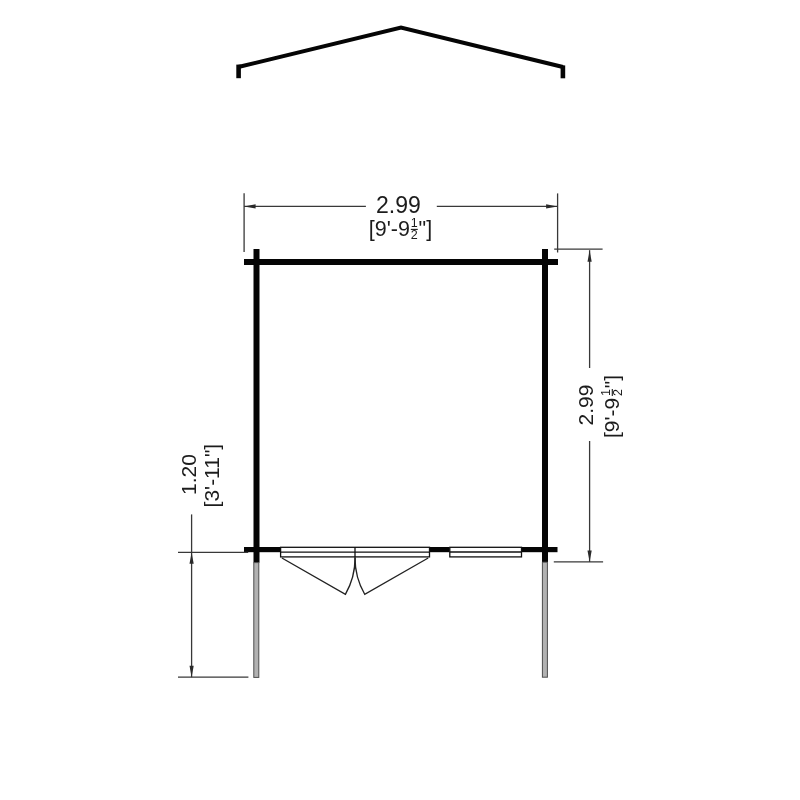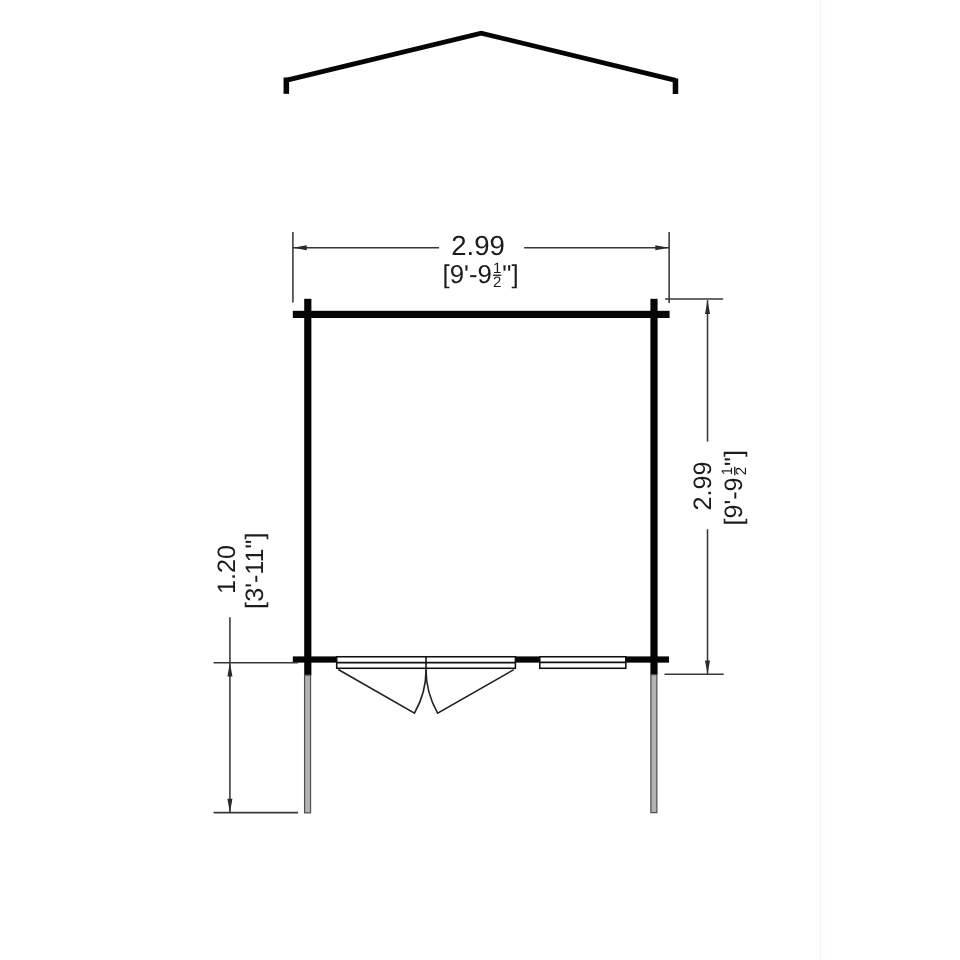--- a/index.html
+++ b/index.html
@@ -1,16 +1,16 @@
 <!DOCTYPE html>
 <html><head>
 <meta charset="utf-8">
 <style>
   html,body{margin:0;padding:0;background:#ffffff;}
-  .page{position:relative;width:684px;height:800px;background:#f9a8d4;overflow:hidden;}
+  .page{position:relative;width:800px;height:800px;background:#22c55e;overflow:hidden;}
   text{font-family:"Liberation Sans",sans-serif;fill:#1c1c1c;}
 </style>
 </head>
 <body>
 <div class="page">
 <svg width="800" height="800" viewBox="0 0 800 800" xmlns="http://www.w3.org/2000/svg">
 
   <rect x="0" y="0" width="800" height="800" fill="#ffffff"></rect>
 
   <g stroke="#050505" fill="none">

